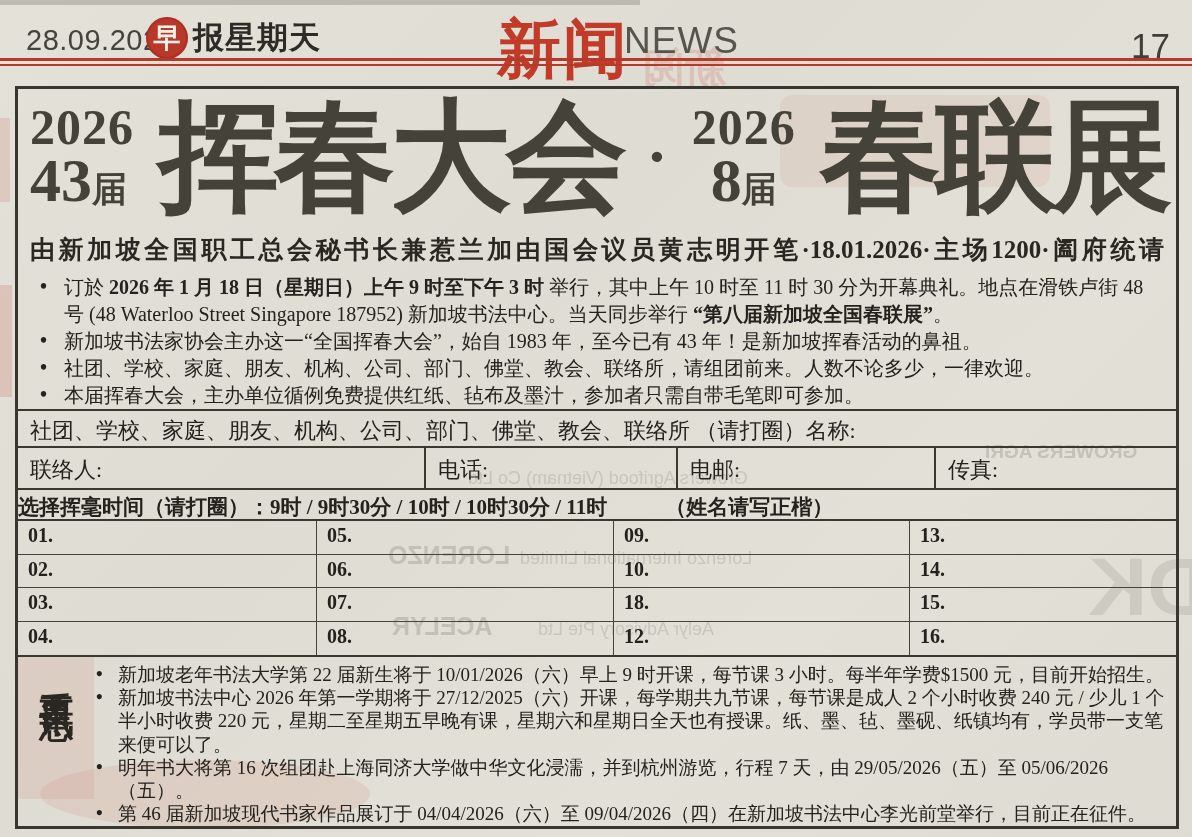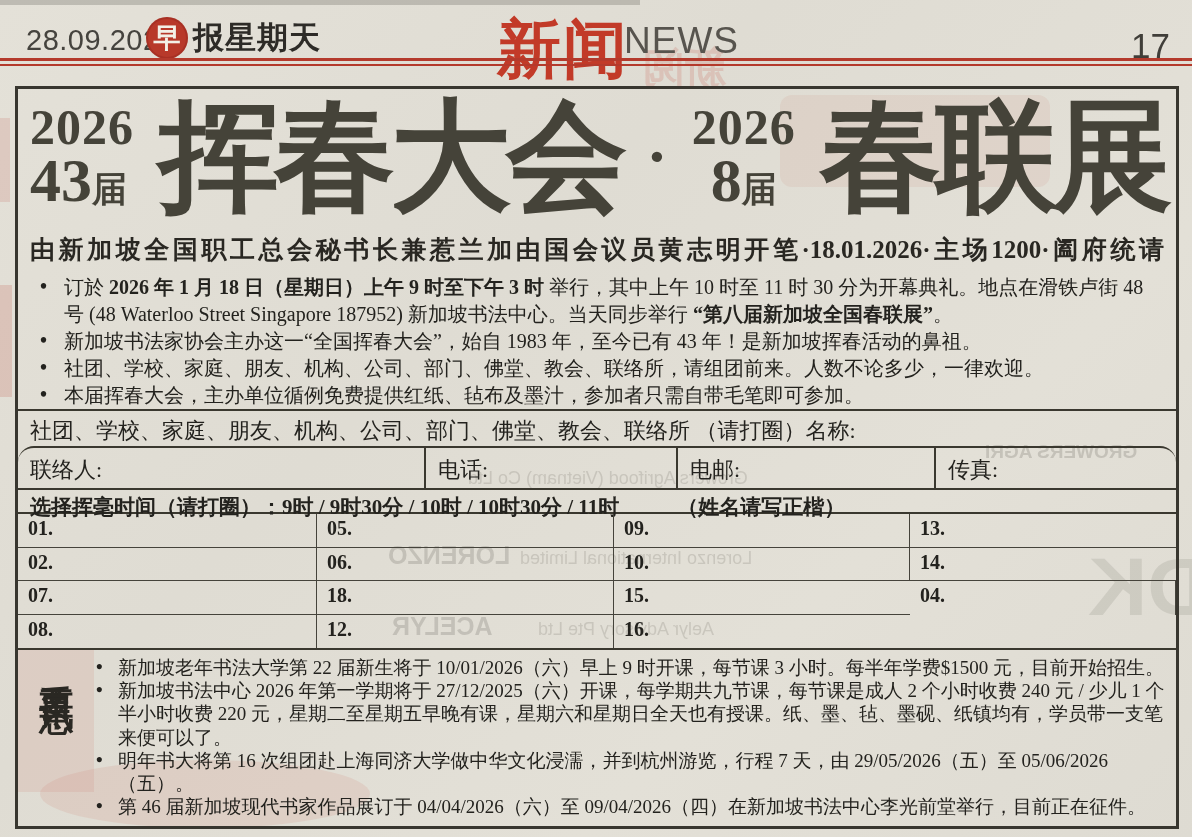--- a/index.html
+++ b/index.html
@@ -77,24 +77,24 @@
     padding:7px 12px 0 12px; line-height:36px; white-space:nowrap;
     text-align:justify; text-align-last:justify;
   }
 
   .bullets { height:138px; padding:3px 14px 0 18px; font-size:20px; line-height:1.35; }
   .b-item { position:relative; padding-left:28px; }
   .b-dot { position:absolute; left:4px; top:-1px; font-size:20px; font-weight:bold; }
   .b-text b { font-weight:bold; }
 
   .form-name { height:37px; border-top:2px solid #3a382f; font-size:22px; padding:5px 0 0 12px; }
-  .form-contact { height:42px; border-top:2px solid #3a382f; display:grid; grid-template-columns:408px 252px 258px 1fr;border-radius:16px; }
+  .form-contact { height:42px; border-top:2px solid #3a382f; display:grid; grid-template-columns:408px 252px 258px 1fr; }
   .fc-cell { border-right:2px solid #3a382f; font-size:22px; padding:7px 0 0 12px; }
   .fc-cell.last { border-right:none; }
-  .form-time { height:24px; border-top:2px solid #3a382f; font-size:21px; font-weight:bold; padding:3px 0 0 12px; display:flex; }
+  .form-time { height:31px; border-top:2px solid #3a382f; font-size:21px; font-weight:bold; padding:3px 0 0 0; display:flex; }
   .ft-note { margin-left:58px; }
 
   .slot-grid {
     height:136px; border-top:2px solid #3a382f;
     display:grid; grid-template-columns:299px 297px 296px 1fr; grid-template-rows:repeat(4,1fr);
   }
   .slot { border-right:1.5px solid #45433b; border-bottom:1.5px solid #45433b; font-size:20px; font-weight:bold; padding:3px 0 0 10px; }
   .slot.c4 { border-right:none; }
   .slot.r4 { border-bottom:none; }
 
@@ -204,20 +204,21 @@
 
     <div class="slot-grid">
       <div class="slot">01.</div>
       <div class="slot">05.</div>
       <div class="slot">09.</div>
       <div class="slot c4">13.</div>
       <div class="slot">02.</div>
       <div class="slot">06.</div>
       <div class="slot">10.</div>
       <div class="slot c4">14.</div>
+      <div class="slot">03.</div>
       <div class="slot">07.</div>
       <div class="slot">18.</div>
       <div class="slot c4">15.</div>
       <div class="slot r4">04.</div>
       <div class="slot r4">08.</div>
       <div class="slot r4">12.</div>
       <div class="slot c4 r4">16.</div>
     </div>
 
     <div class="notice">

